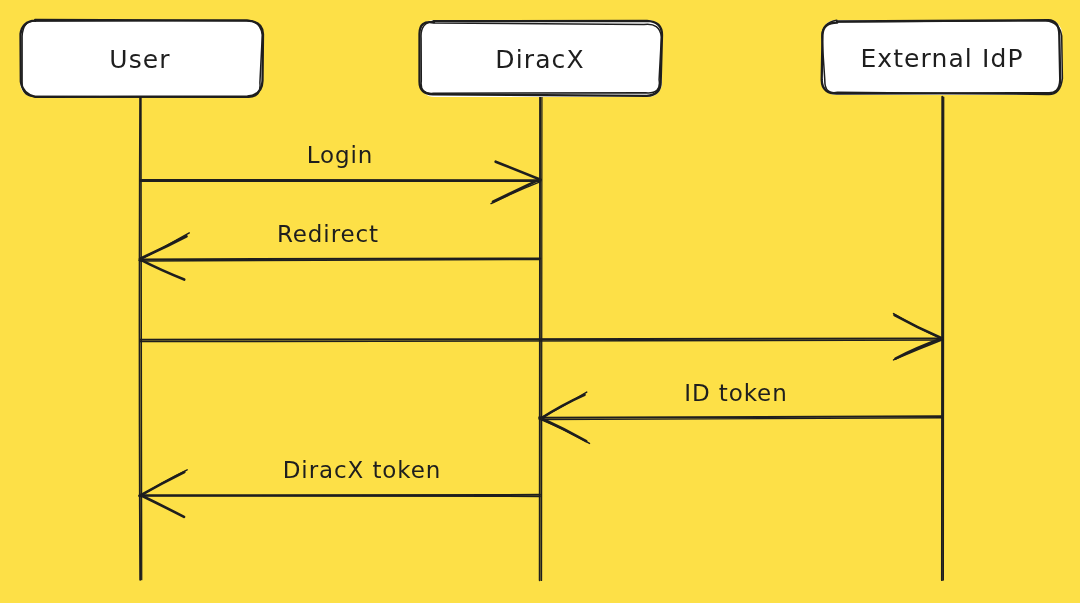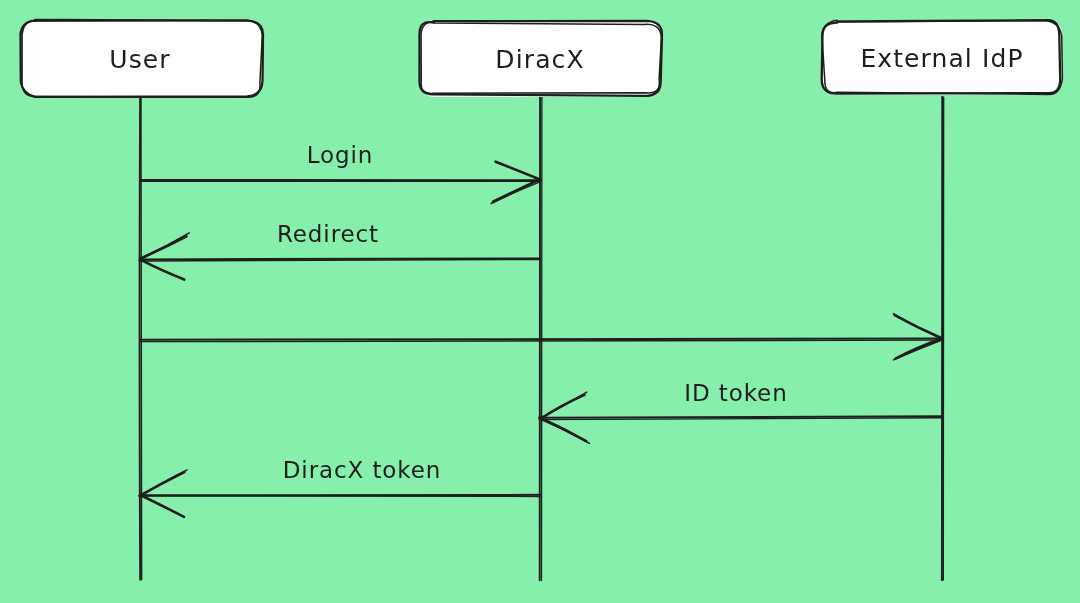--- a/index.html
+++ b/index.html
@@ -11,21 +11,21 @@
   body {
     width: 1080px;
     height: 603px;
     overflow: hidden;
     font-family: "DejaVu Sans", sans-serif;
   }
   #diagram-root {
     position: relative;
     width: 1080px;
     height: 603px;
-    background: #86efac;
+    background: #fde047;
   }
   svg#sequence-svg {
     display: block;
     width: 1080px;
     height: 603px;
   }
   .sketch-stroke {
     fill: none;
     stroke: #1e1e1e;
     stroke-linecap: round;

